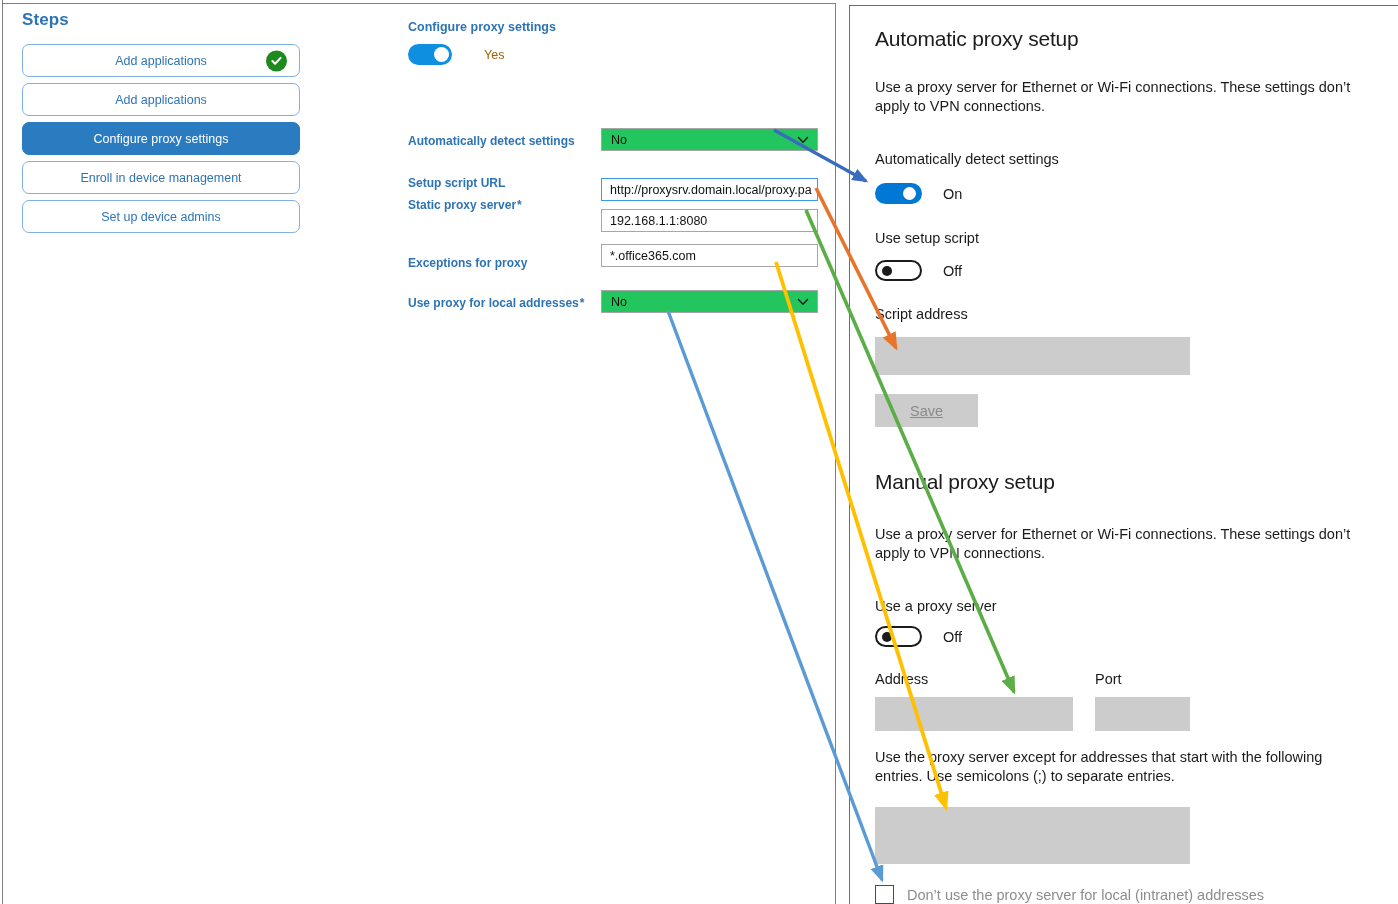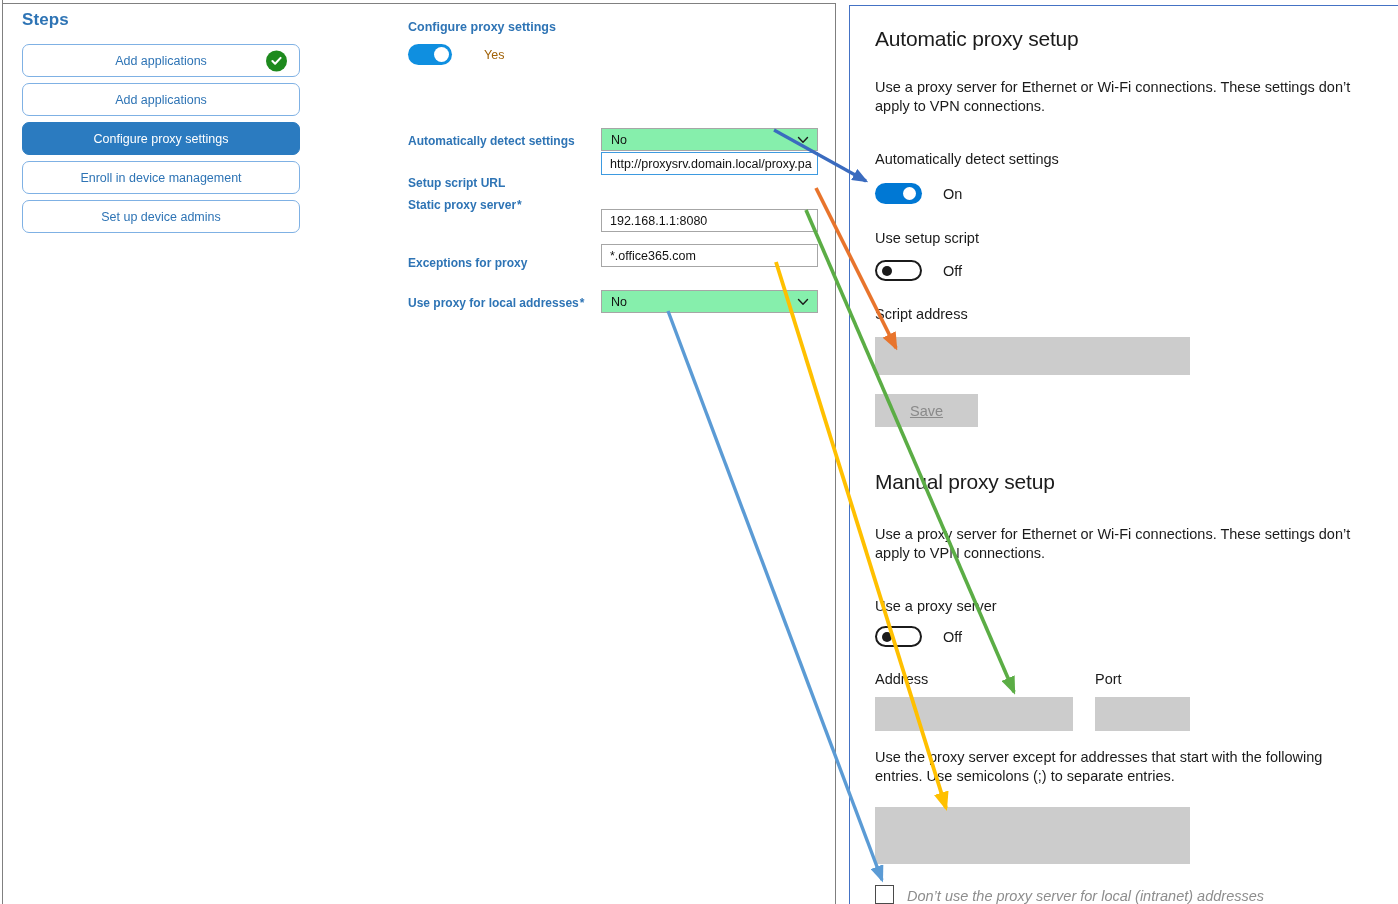--- a/index.html
+++ b/index.html
@@ -61,21 +61,21 @@
   .field-label {
     position:absolute; left:408px; font-size:12px; font-weight:bold; color:#2E74B5;
     white-space:nowrap;
   }
   .field-label .req { color:#2E74B5; font-weight:bold; }
 
   .ctrl { position:absolute; left:601px; width:174px; height:23px; }
   .ctrl.wide { width:217px; }
   .sel {
     width:100%; height:100%;
-    border:1px solid #a6a6a6; background:#86efac;
+    border:1px solid #a6a6a6; background:#22c55e;
     display:flex; align-items:center;
     padding-left:9px; font-size:12.5px; color:#111; cursor:pointer;
     position:relative;
   }
   .sel .chev {
     position:absolute; right:8px; top:50%; transform:translateY(-50%);
     width:12px; height:12px;
   }
   .txt {
     width:100%; height:100%;
@@ -111,21 +111,21 @@
   .wsw.off { background:#ffffff; border:2px solid #1b1b1b; }
   .wsw.off .k { position:absolute; top:4px; left:5px; width:10px; height:10px; border-radius:50%; background:#1b1b1b; }
   .wsw-row { display:flex; align-items:center; }
   .wsw-row .st { margin-left:21px; font-size:14.5px; color:#1b1b1b; }
   .gbox { background:#CCCCCC; }
   .savebtn {
     width:103px; height:33px; background:#CCCCCC;
     display:flex; align-items:center; justify-content:center;
     font-size:14.5px; color:#8a8a8a; cursor:pointer;
   }
-  .cbrow { display:flex; align-items:flex-end;font-style:italic; }
+  .cbrow { display:flex; align-items:center; }
   .cbox { width:19px; height:19px; border:1.5px solid #4a4a4a; background:#fff; flex:none; cursor:pointer; }
   .cbrow .cl { margin-left:13px; font-size:14.5px; color:#8d8d8d; }
 
   
   .arrows { position:absolute; left:0; top:0; width:1398px; height:904px; pointer-events:none; }
 </style>
 </head>
 <body>
 
 <div id="root">
@@ -178,21 +178,21 @@
         <svg width="12" height="12" viewBox="0 0 12 12">
             <path d="M1.5 3.5 L6 8.2 L10.5 3.5" stroke="#1b1b1b" stroke-width="1.4" fill="none" stroke-linecap="round" stroke-linejoin="round"></path>
           </svg>
       </span>
     </div>
   </div>
 
   <div class="field-label" style="top:176px;">
     <span>Setup script URL</span>
   </div>
-  <div class="ctrl wide" style="top:152px;text-align:center;">
+  <div class="ctrl wide" style="top:178px;text-align:center;">
     <div class="txt focused">http://proxysrv.domain.local/proxy.pa</div>
   </div>
 
   <div class="field-label" style="top:198px;">
     <span>Static proxy server</span><span class="req"> *</span>
   </div>
   <div class="ctrl wide" style="top:209px;">
     <div class="txt">192.168.1.1:8080</div>
   </div>
 

